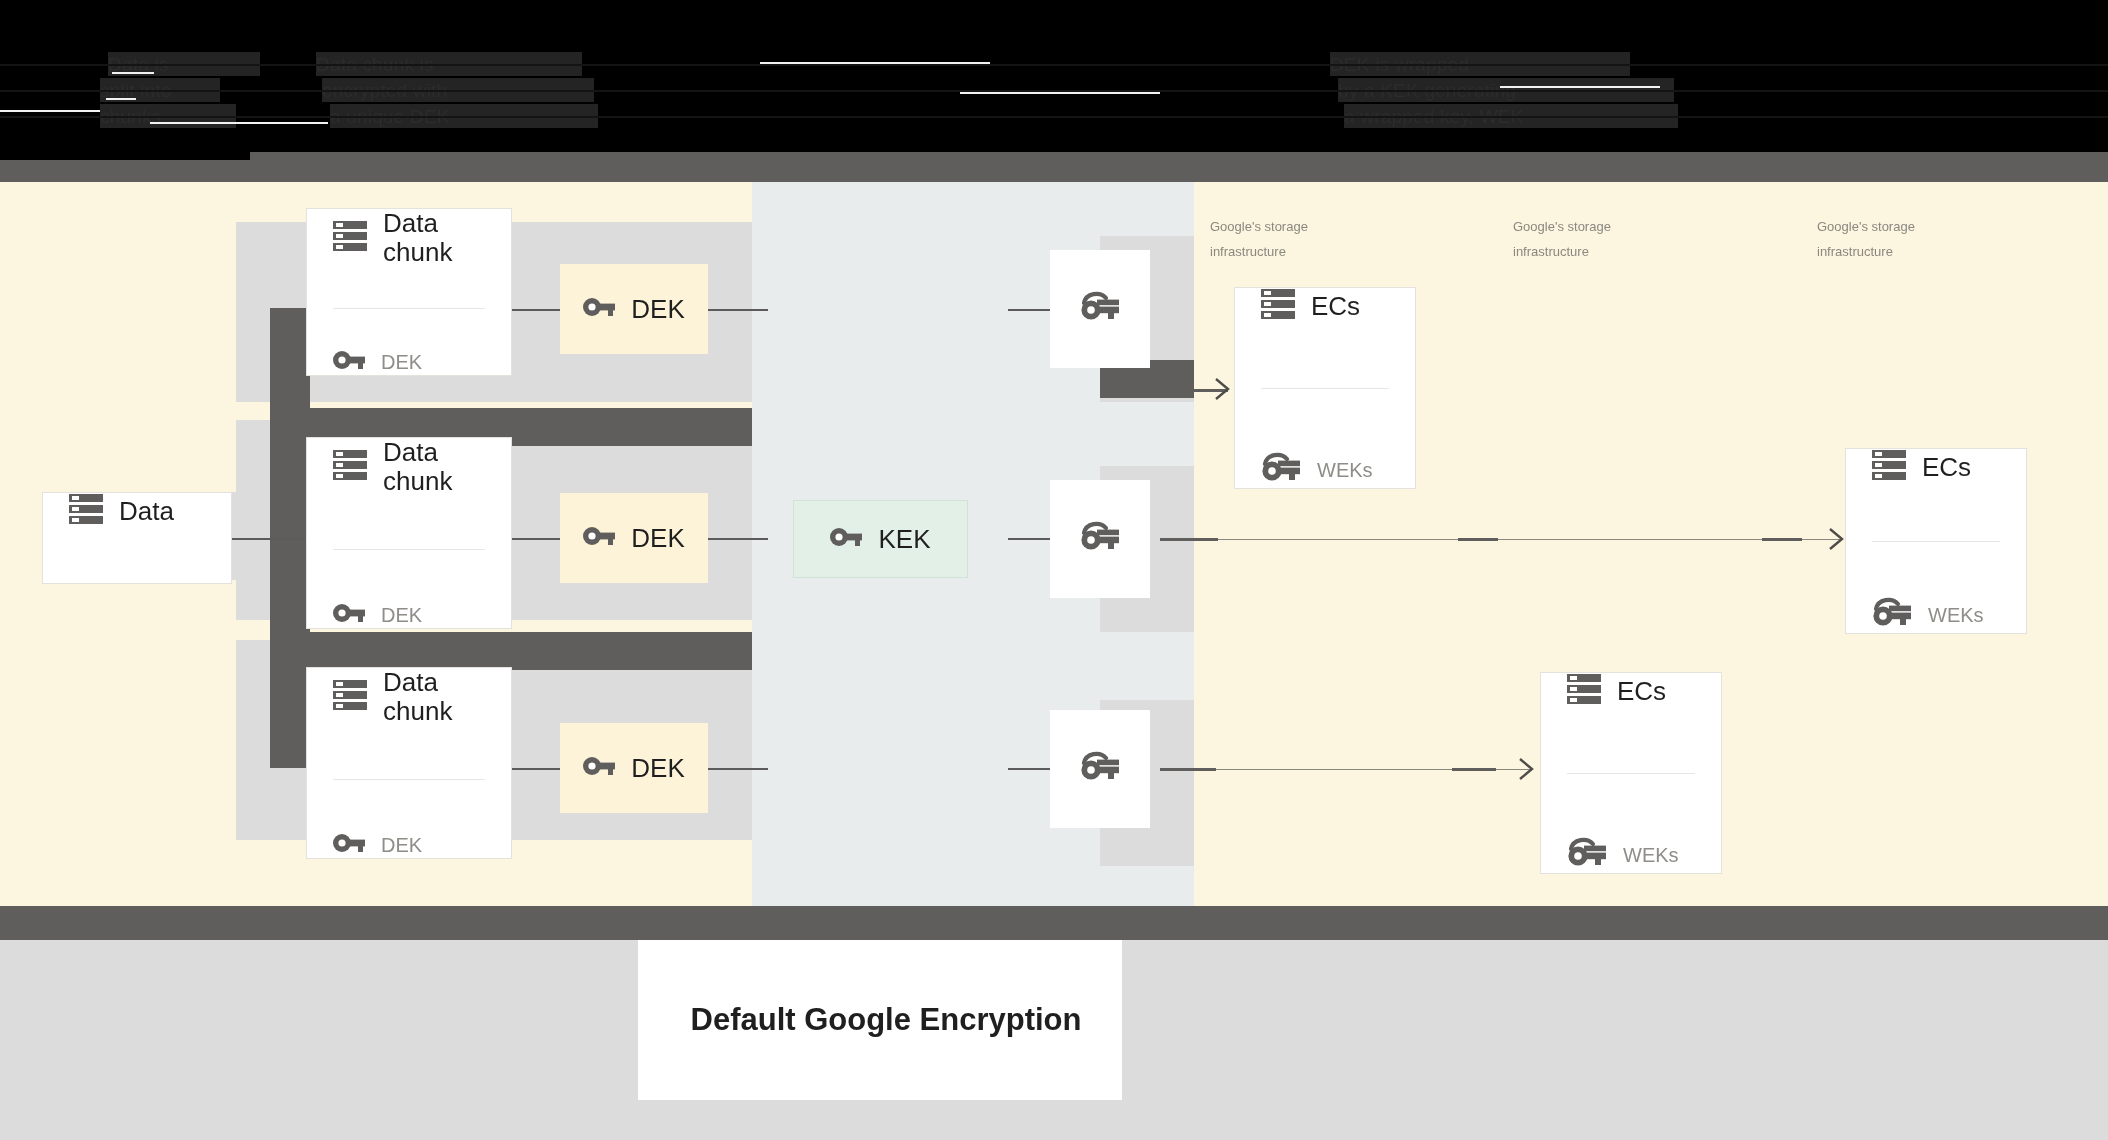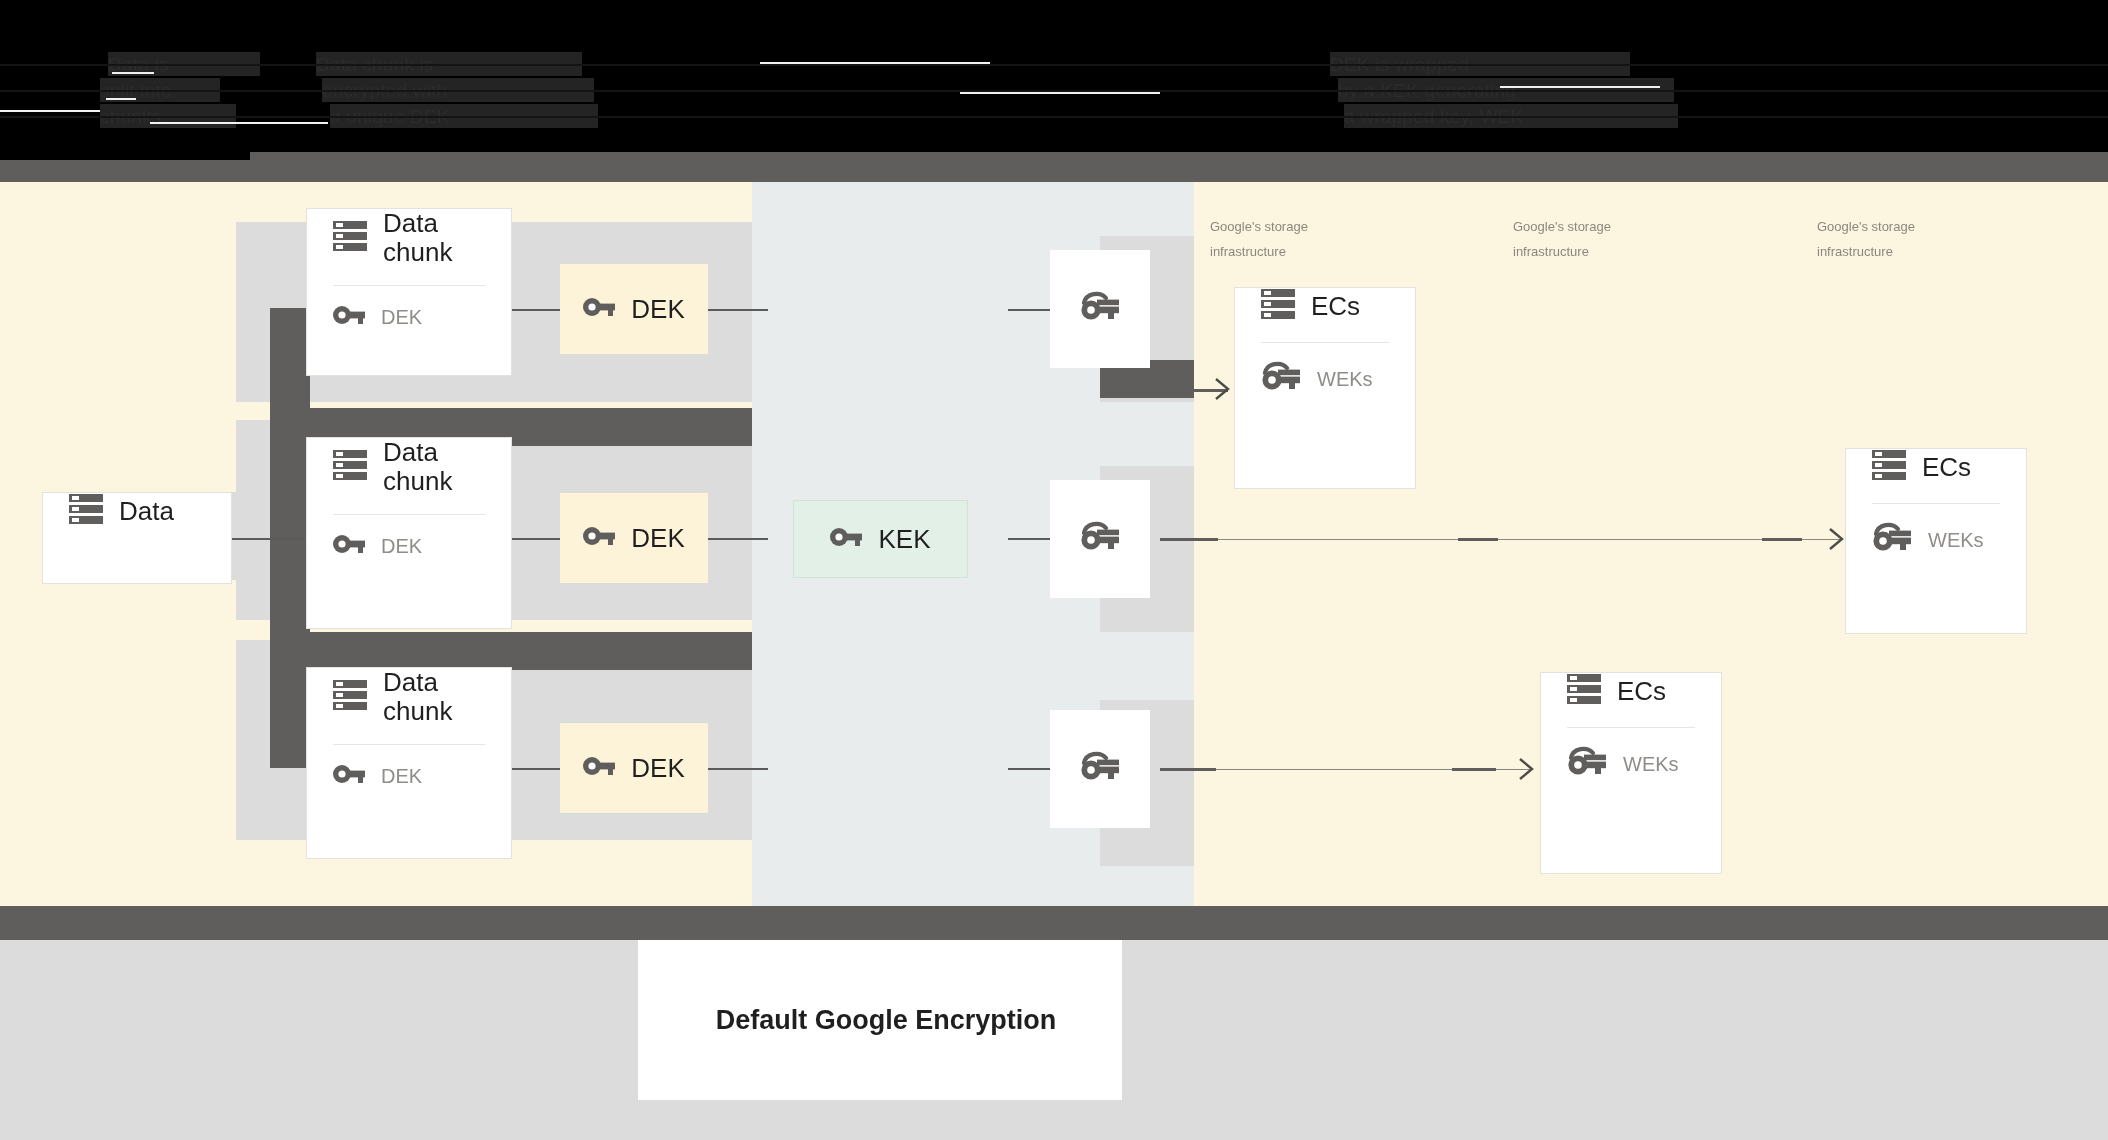--- a/index.html
+++ b/index.html
@@ -33,21 +33,21 @@
   
   .conn { position: absolute; height: 2px; background: #5b5b5b; }
   .conn.thin { height: 1px; background: #8a8780; }
   .conn.seg  { height: 3px; background: #5f5e5c; }
   .arrowhead { position: absolute; width: 0; height: 0; }
   .arrowhead svg { display: block; }
 
   
   .card {
     position: absolute; background: #ffffff; border: 1px solid #e4e2dd;
-    display: flex; flex-direction: column; justify-content: flex-start;
+    display: flex; flex-direction: column; justify-content: space-between;
   }
   .card-row { display: flex; align-items: center; gap: 16px; padding: 0 26px; }
   .card-title { font-size: 26px; color: #1f1f1f; line-height: 29px; }
   .card-sub   { font-size: 20px; color: #8f8d88; line-height: 24px; }
   .card-divider { height: 1px; background: #e8e6e2; margin: 18px 26px; }
 
   
   .chip {
     position: absolute; display: flex; align-items: center; gap: 16px;
     justify-content: center;
@@ -62,21 +62,21 @@
     position: absolute; font-size: 13px; line-height: 25px; color: #8a8880;
     white-space: pre-line;
   }
 
   
   .caption {
     position: absolute; background: #ffffff;
     display: flex; flex-direction: column; align-items: center; justify-content: center;
     gap: 26px; text-align: center;
   }
-  .caption-title { font-size: 27px; font-weight: bold; color: #1f1f1f; margin-left: 12px; }
+  .caption-title { font-size: 31px; font-weight: bold; color: #1f1f1f; margin-left: 12px; }
   .caption-body  { font-size: 23px; color: #1f1f1f; line-height: 30px; }
   .caption-body b { font-weight: bold; }
 
   svg { overflow: visible; }
 </style>
 </head>
 <body>
 
 <div id="stage">
 

